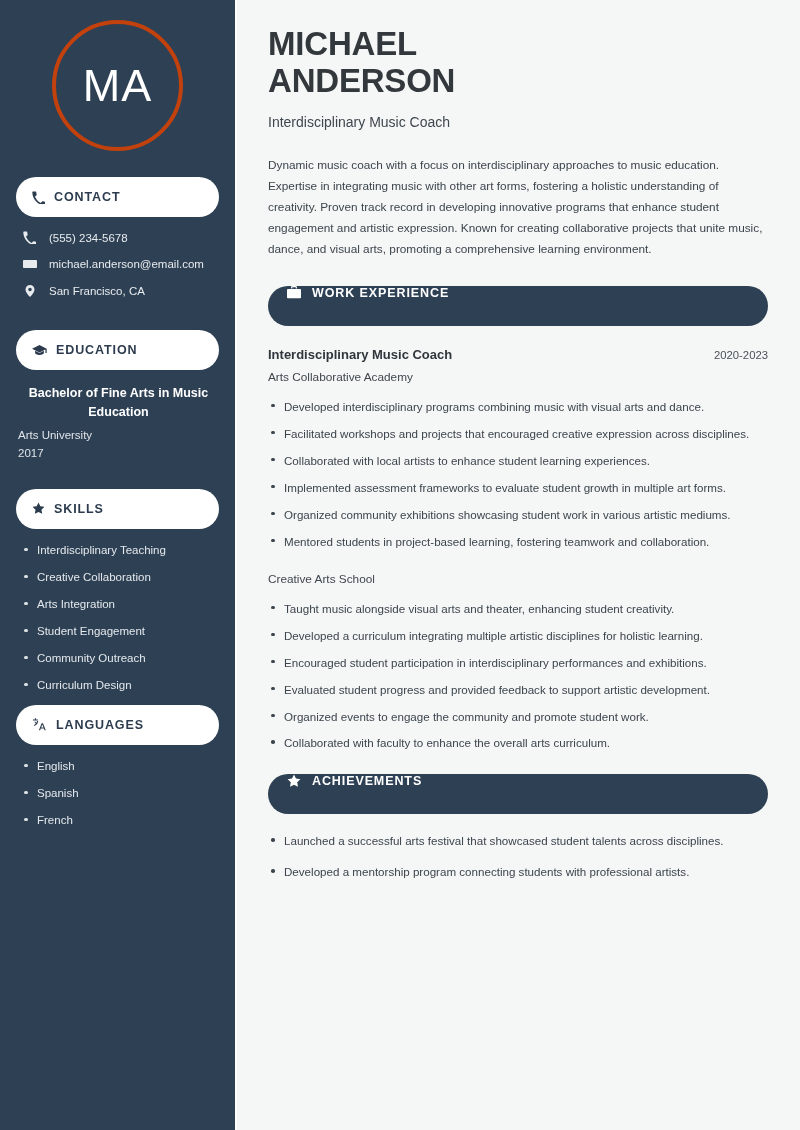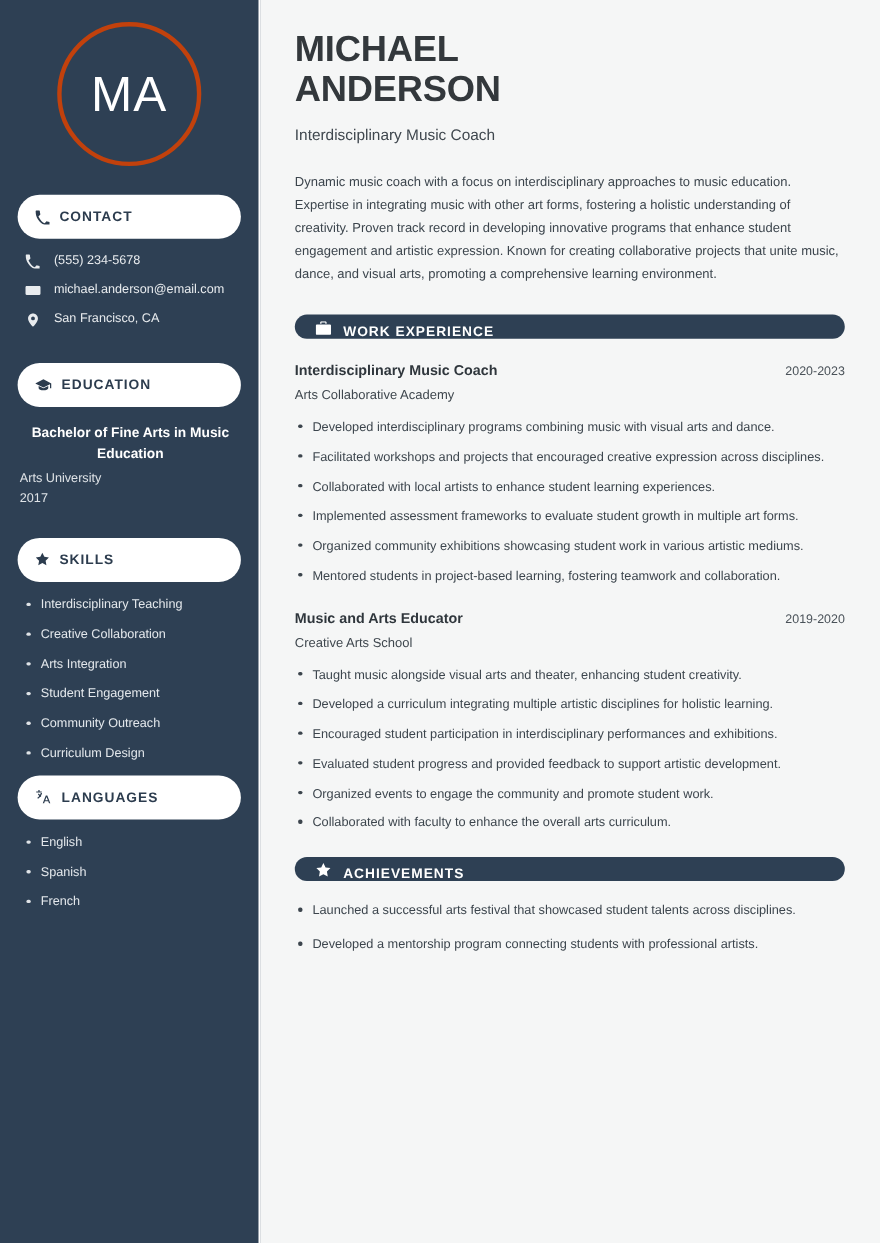--- a/index.html
+++ b/index.html
@@ -48,21 +48,21 @@
     gap: 9px;
     padding: 0 16px;
     font-size: 12.5px;
     font-weight: bold;
     letter-spacing: 0.9px;
     margin-bottom: 14px;
   }
   .pill svg { display: block; flex: 0 0 auto; }
 
   .contact-row {
-    display: flex; 
+    display: flex; align-items: center;
     gap: 12px;
     font-size: 11.5px;
     color: #e8ebee;
     margin-bottom: 13px;
     padding-left: 6px;
   }
   .contact-row .ico { width: 15px; display: flex; justify-content: center; flex: 0 0 15px; }
 
   .edu-block { padding-left: 2px; margin-bottom: 8px; }
   .edu-degree {
@@ -114,22 +114,22 @@
     font-size: 11.8px;
     color: #3c454d;
     line-height: 1.78;
     margin-top: 25px;
   }
 
   .sec-bar {
     background: #2e4054;
     color: #ffffff;
     border-radius: 999px;
-    height: 22px;
-    display: flex; align-items: flex-end;
+    height: 40px;
+    display: flex; align-items: flex-start;
     gap: 11px;
     padding: 0 19px;
     font-size: 12.5px;
     font-weight: bold;
     letter-spacing: 0.9px;
   }
   .sec-work { margin-top: 26px; }
   .sec-ach  { margin-top: 22px; }
 
   .job { margin-top: 21px; }
@@ -290,24 +290,20 @@
         <li>Developed interdisciplinary programs combining music with visual arts and dance.</li>
         <li>Facilitated workshops and projects that encouraged creative expression across disciplines.</li>
         <li>Collaborated with local artists to enhance student learning experiences.</li>
         <li>Implemented assessment frameworks to evaluate student growth in multiple art forms.</li>
         <li>Organized community exhibitions showcasing student work in various artistic mediums.</li>
         <li>Mentored students in project-based learning, fostering teamwork and collaboration.</li>
       </ul>
     </section>
 
     <section class="job">
-      <div class="job-head">
-        <span class="job-title">Music and Arts Educator</span>
-        <span class="job-date">2019-2020</span>
-      </div>
       <div class="job-org">Creative Arts School</div>
       <ul class="bullets">
         <li>Taught music alongside visual arts and theater, enhancing student creativity.</li>
         <li>Developed a curriculum integrating multiple artistic disciplines for holistic learning.</li>
         <li>Encouraged student participation in interdisciplinary performances and exhibitions.</li>
         <li>Evaluated student progress and provided feedback to support artistic development.</li>
         <li>Organized events to engage the community and promote student work.</li>
         <li>Collaborated with faculty to enhance the overall arts curriculum.</li>
       </ul>
     </section>

